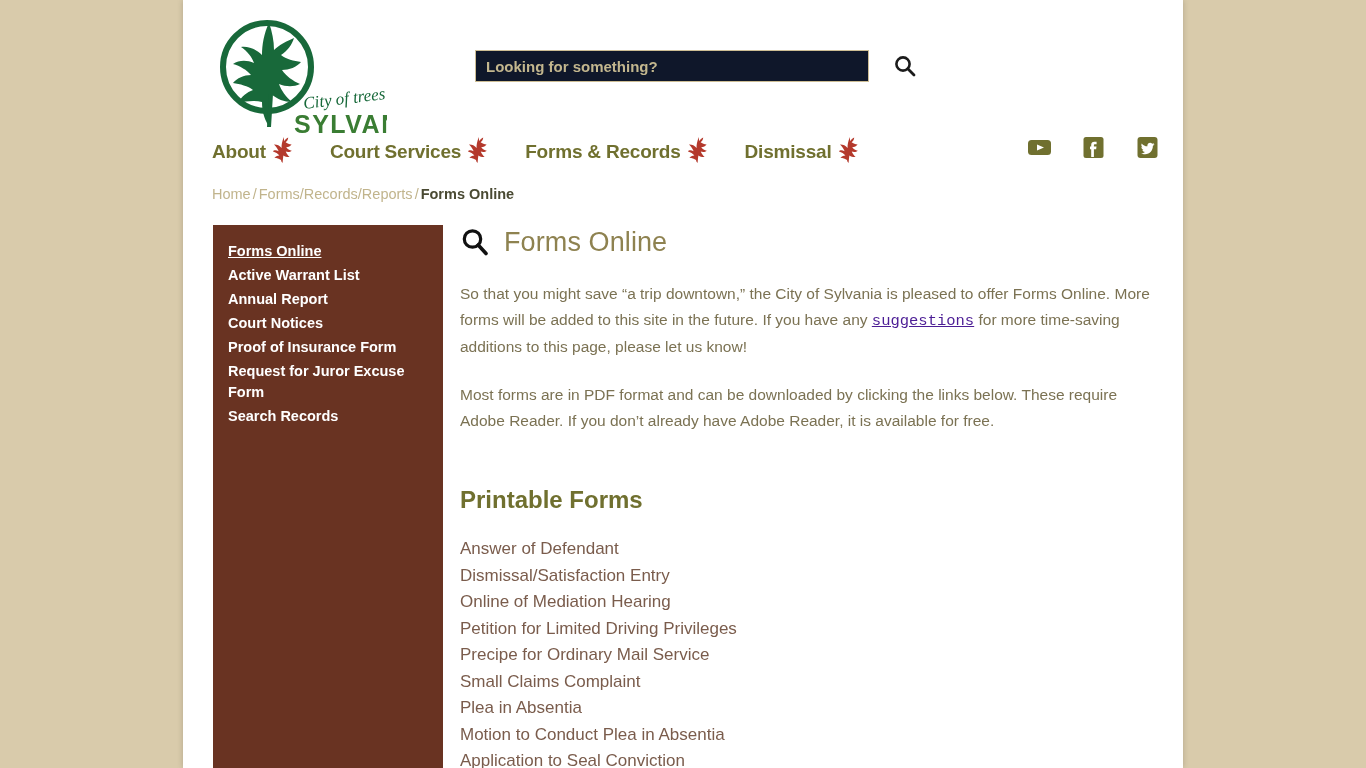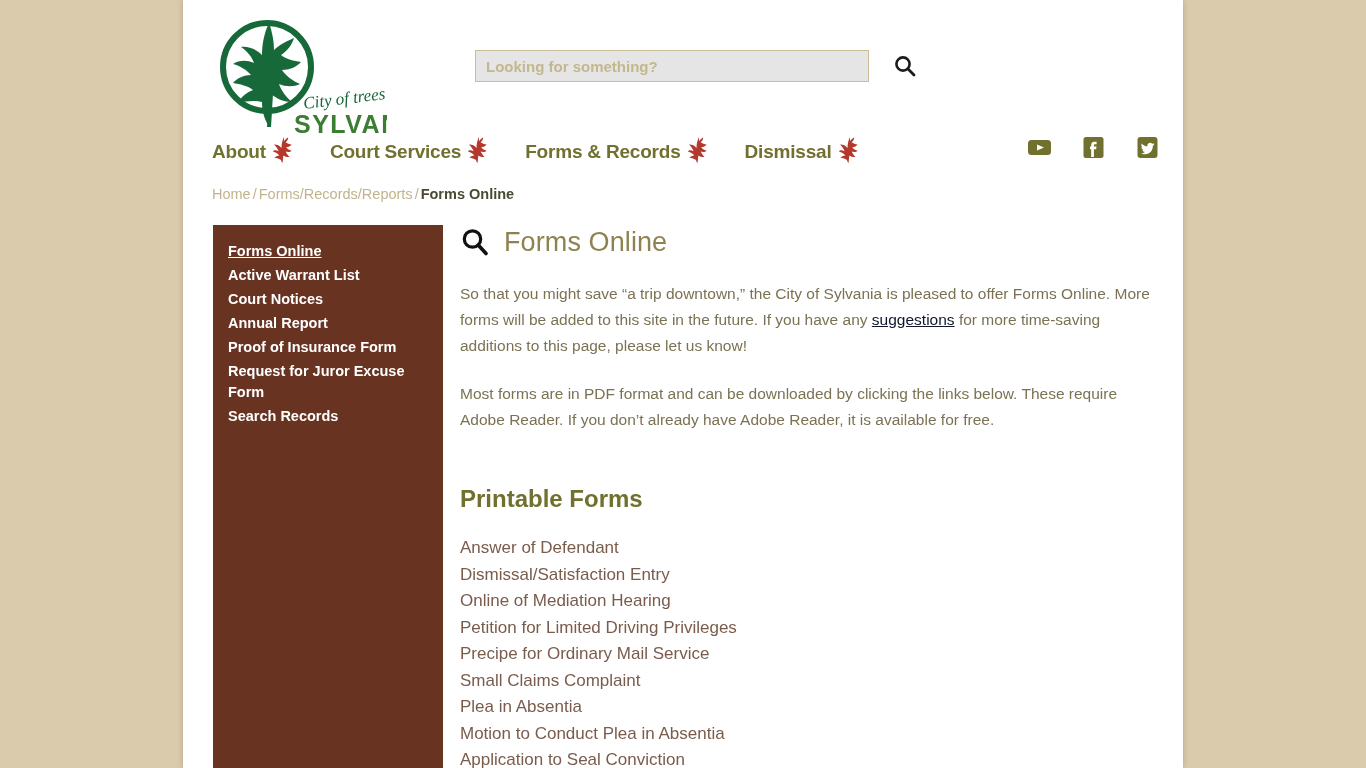--- a/index.html
+++ b/index.html
@@ -43,21 +43,21 @@
     left: 292px;
     top: 50px;
     display: flex;
     align-items: center;
   }
   .search-input {
     width: 394px;
     height: 32px;
     box-sizing: border-box;
     border: 1px solid #cdbd94;
-    background: #e5e5e5;
+    background: #0f172a;
     padding: 0 10px;
     font-family: "Liberation Sans", sans-serif;
     font-size: 15px;
     font-weight: bold;
     color: #8e8250;
     outline: none;
   }
   .search-input::placeholder {
     color: #c3b78e;
     font-weight: bold;
@@ -185,23 +185,24 @@
     align-items: center;
   }
   .para {
     margin: 22px 0 0 0;
     font-size: 15.5px;
     line-height: 26px;
     color: #7b7253;
     max-width: 700px;
   }
   .para a {
-    color: #0f172a;
+    color: #4c1d95;
     text-decoration: underline;
     cursor: pointer;
+    font-family: Liberation Mono, monospace;
   }
   .section-title {
     margin: 52px 0 0 0;
     font-size: 24px;
     font-weight: bold;
     color: #70702f;
   }
   .form-links {
     margin: 22px 0 0 0;
     padding: 0;
@@ -315,22 +316,22 @@
 
   <div class="breadcrumb">
     <a href="#">Home</a><span class="sep">/</span><a href="#">Forms/Records/Reports</a><span class="sep">/</span><span class="current">Forms Online</span>
   </div>
 
   <div class="content">
 
     <nav class="sidebar">
       <a class="side-item active" href="#">Forms Online</a>
       <a class="side-item" href="#">Active Warrant List</a>
+      <a class="side-item" href="#">Annual Report</a>
       <a class="side-item" href="#">Court Notices</a>
-      <a class="side-item" href="#">Annual Report</a>
       <a class="side-item" href="#">Proof of Insurance Form</a>
       <a class="side-item" href="#">Request for Juror Excuse Form</a>
       <a class="side-item" href="#">Search Records</a>
     </nav>
 
     <div class="main">
       <h1 class="page-title">
         <span class="title-icon">
           <svg width="30" height="30" viewBox="0 0 30 30">
             <circle cx="12.5" cy="12" r="8.2" fill="none" stroke="#111111" stroke-width="3.2"></circle>

